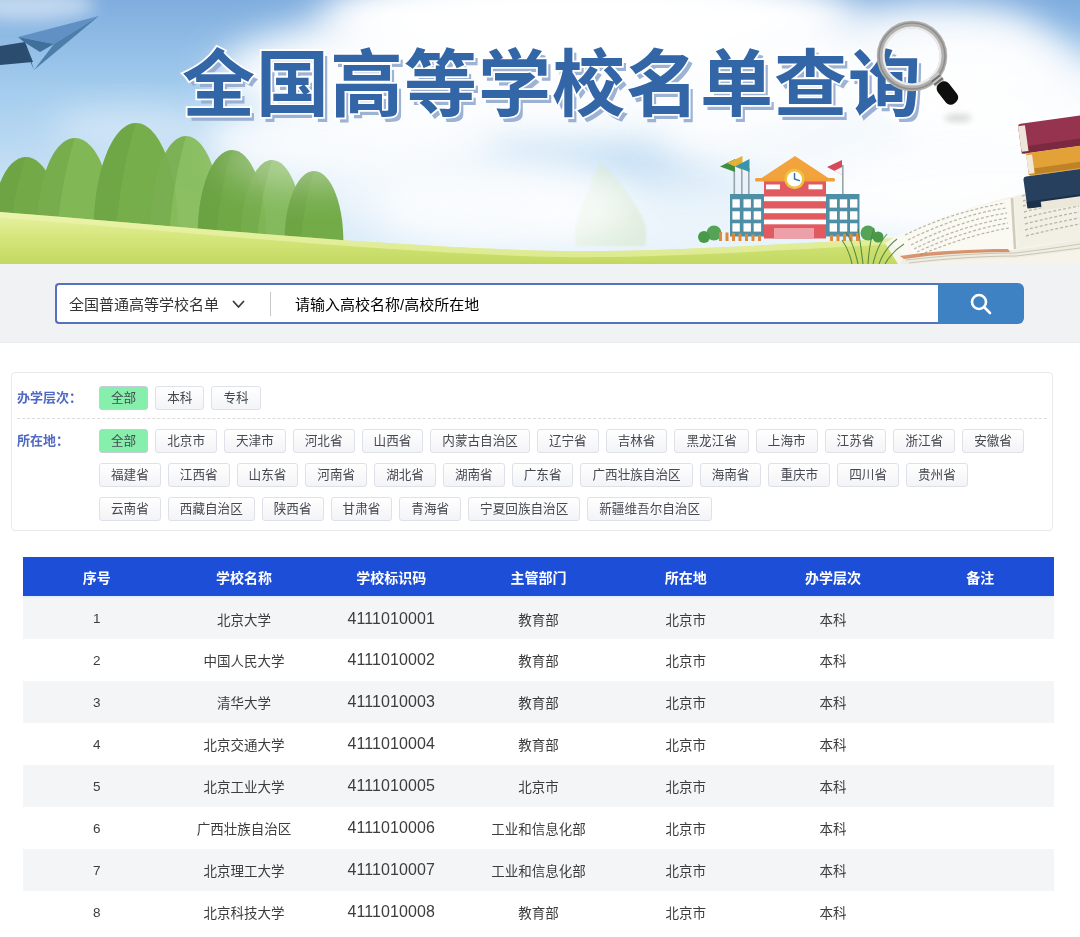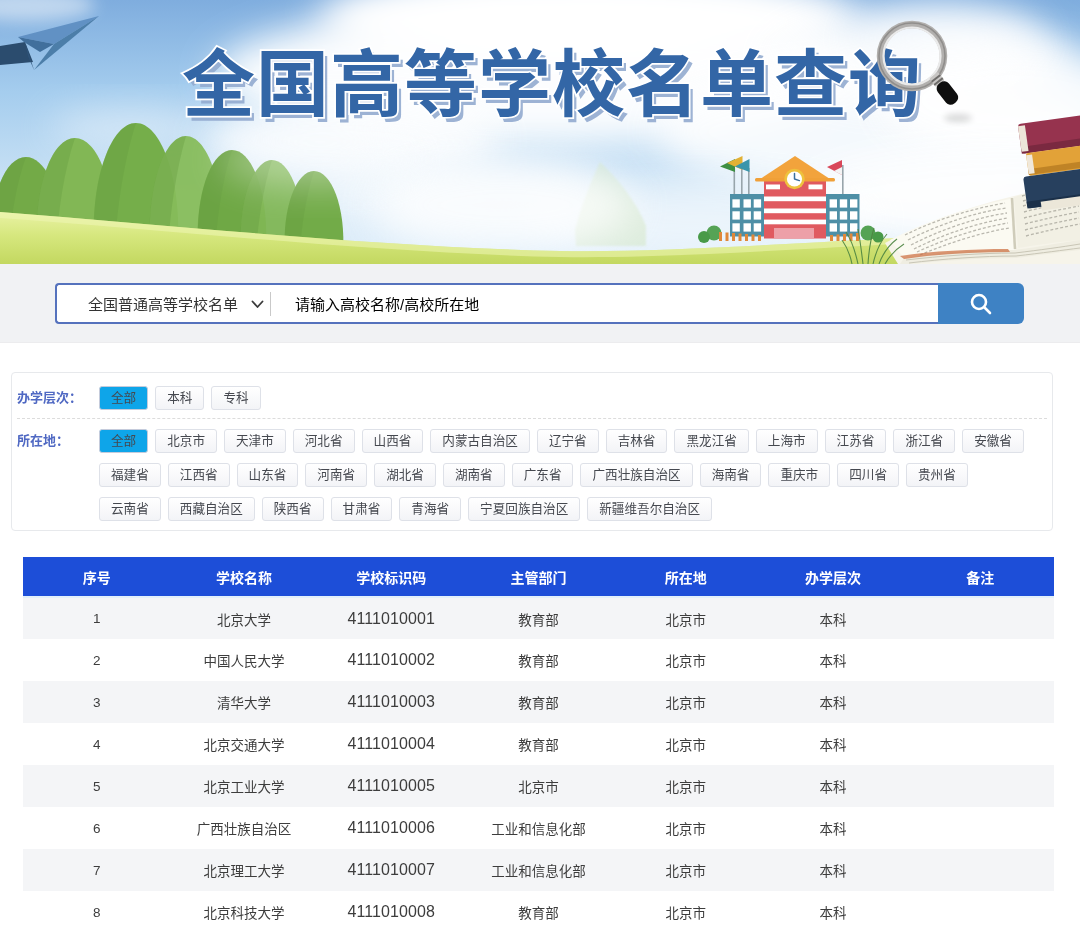--- a/index.html
+++ b/index.html
@@ -5,32 +5,32 @@
 <style>
 * { margin:0; padding:0; box-sizing:border-box; }
 html,body { width:1080px; height:937px; overflow:hidden; background:#fff;
   font-family:"Liberation Sans","Noto Sans CJK SC",sans-serif; }
 .banner { position:relative; width:1080px; height:264px; overflow:hidden; }
 .banner svg { display:block; }
 .searchstrip { position:relative; width:1080px; height:79px; background:#f1f2f4; border-bottom:1px solid #ececee; box-sizing:border-box; }
 .searchbox { position:absolute; left:55px; top:19px; width:969px; height:41px; }
 .sb-main { position:absolute; left:0; top:0; width:883px; height:41px; background:#fff;
   border:2px solid #5572bd; border-right:none; border-radius:4px 0 0 4px; display:flex; align-items:center; }
-.sb-select { width:213px; display:flex; align-items:center; padding-left:31px; font-size:15px; color:#333; }
+.sb-select { width:213px; display:flex; align-items:center; padding-left:12px; font-size:15px; color:#333; }
 .sb-select .chev { margin-left:13px; display:inline-block; }
 .sb-divider { width:1px; height:24px; background:#c9c9c9; }
 .sb-input { flex:1; padding-left:24px; font-size:15px; color:#000000; }
 .sb-btn { position:absolute; right:0; top:0; width:86px; height:41px; background:#3e82c4; border-radius:0 6px 6px 0; display:flex; align-items:center; justify-content:center; }
 .filterwrap { margin:29px 27px 0 11px; border:1px solid #e7e9ec; border-radius:4px; background:#fff; padding:13px 5px 9px 5px; }
 .frow { display:flex; align-items:flex-start; }
 .flabel { width:82px; flex:none; color:#5069c3; font-weight:bold; font-size:13px; line-height:24px; }
 .fbtns { display:flex; flex-wrap:wrap; column-gap:7px; row-gap:10px; }
 .fbtn { display:inline-block; height:24px; line-height:22px; padding:0 11px; font-size:12.6px; color:#45484f;
   border:1px solid #dee1e8; border-radius:3px; background:linear-gradient(#ffffff,#f3f4f7); }
-.fbtn.sel { background:#0ea5e9; border-color:#c5cbdb; }
+.fbtn.sel { background:#86efac; border-color:#c5cbdb; }
 .fdash { border-top:1px dashed #dcdcdc; margin:8px 0 10px 0; }
 .tbl { margin:26px 23px 0 23px; border-collapse:collapse; table-layout:fixed; width:1031px; font-size:13.5px; }
 .tbl th { background:#1d4ed8; color:#fff; font-weight:bold; height:40px; font-size:14px; border-bottom:2px solid #e2f0fa; }
 .tbl td { height:42px; text-align:center; color:#3d3d3d; }
 .tbl tr.odd td { background:#f4f5f7; }
 .tbl td.code { font-size:16px; letter-spacing:0.1px; }
 </style>
 </head>
 <body>
 <div class="banner">

